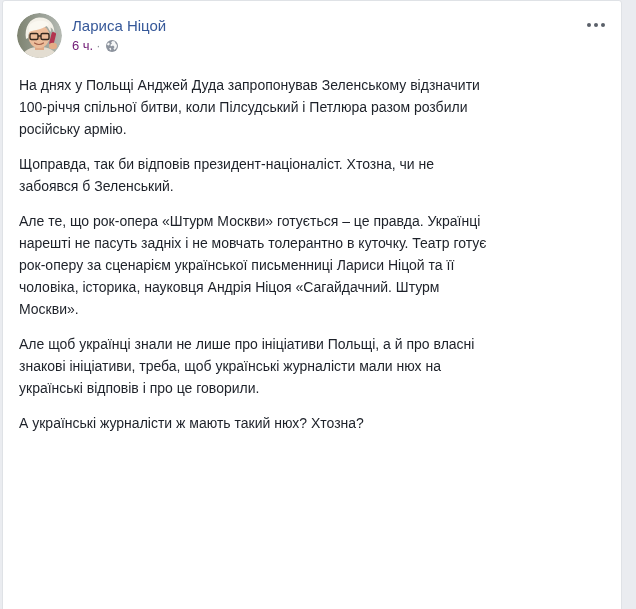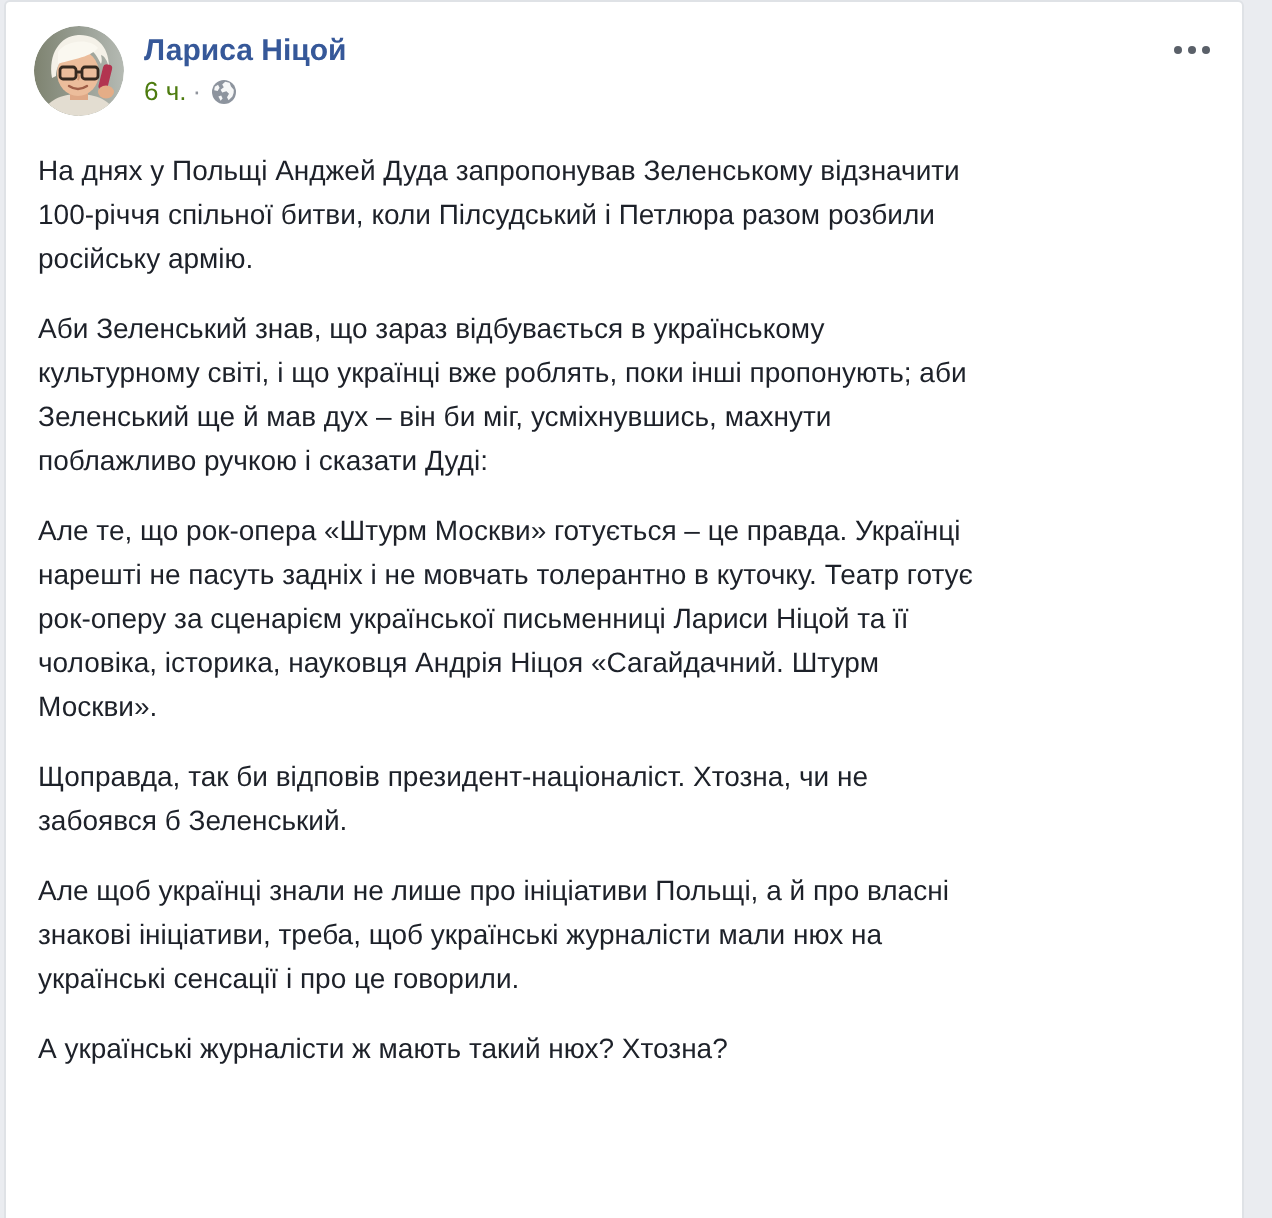--- a/index.html
+++ b/index.html
@@ -38,37 +38,37 @@
   }
   .avatar-link svg { display: block; }
   .header-text {
     margin-left: 10px;
     flex: 1;
     min-width: 0;
     padding-top: 3px;
   }
   .author-name {
     color: #365899;
-    font-weight: bold;
+    font-weight: normal;
     font-size: 15px;
     line-height: 19px;
     text-decoration: none;
     display: inline-block;
     cursor: pointer;
   }
   .meta-row {
     margin-top: 3px;
     display: flex;
     align-items: center;
     color: #90949c;
     font-size: 13px;
     line-height: 15px;
   }
   .timestamp-link {
-    color: #4d7c0f;
+    color: #701a75;
     text-decoration: none;
     cursor: pointer;
   }
   .meta-sep { margin: 0 5px 0 3px; }
   .privacy-icon { display: inline-flex; align-items: center; }
   .options-button {
     background: none;
     border: none;
     margin-left: auto;
     padding: 10px 4px 10px 10px;
@@ -168,30 +168,26 @@
           <i></i>
         </span>
     </button>
 
   </div>
 
   <div class="post-body">
     <p>На днях у Польщі Анджей Дуда запропонував Зеленському відзначити
 100-річчя спільної битви, коли Пілсудський і Петлюра разом розбили
 російську армію.</p>
-    <p>Аби Зеленський знав, що зараз відбувається в українському
-культурному світі, і що українці вже роблять, поки інші пропонують; аби
-Зеленський ще й мав дух – він би міг, усміхнувшись, махнути
-поблажливо ручкою і сказати Дуді:</p>
+    <p>Щоправда, так би відповів президент-націоналіст. Хтозна, чи не
+забоявся б Зеленський.</p>
     <p>Але те, що рок-опера «Штурм Москви» готується – це правда. Українці
 нарешті не пасуть задніх і не мовчать толерантно в куточку. Театр готує
 рок-оперу за сценарієм української письменниці Лариси Ніцой та її
 чоловіка, історика, науковця Андрія Ніцоя «Сагайдачний. Штурм
 Москви».</p>
-    <p>Щоправда, так би відповів президент-націоналіст. Хтозна, чи не
-забоявся б Зеленський.</p>
     <p>Але щоб українці знали не лише про ініціативи Польщі, а й про власні
 знакові ініціативи, треба, щоб українські журналісти мали нюх на
-українські сенсації і про це говорили.</p>
+українські відповів і про це говорили.</p>
     <p>А українські журналісти ж мають такий нюх? Хтозна?</p>
   </div>
 
 </div>
 
 </body></html>

